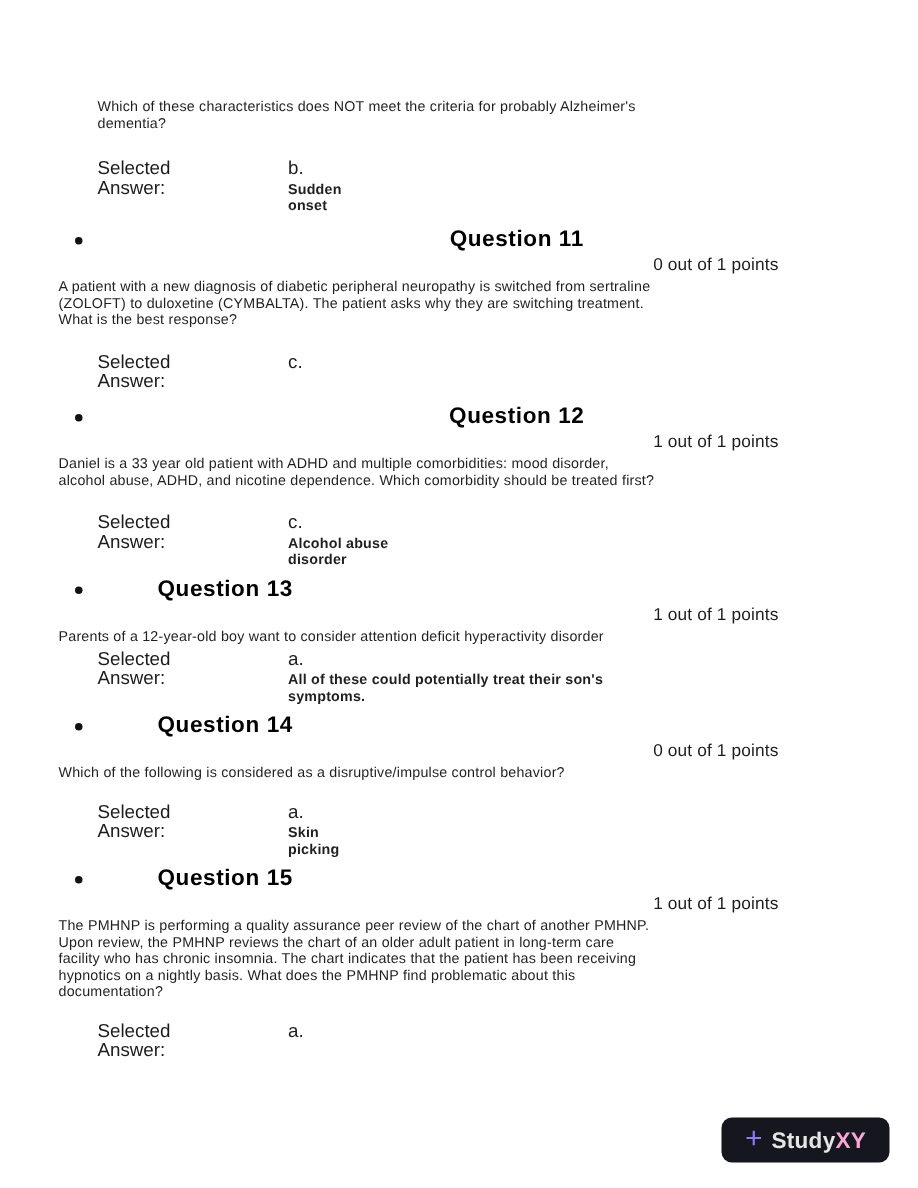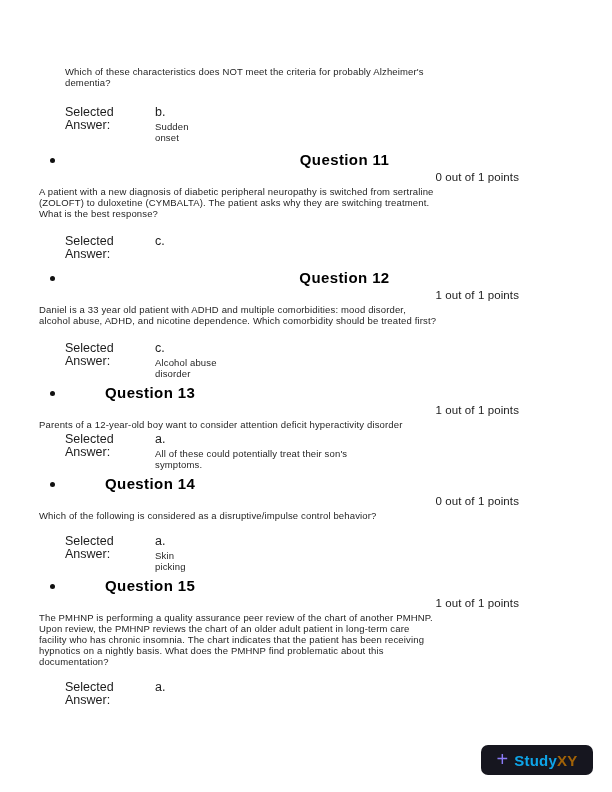--- a/index.html
+++ b/index.html
@@ -31,44 +31,44 @@
   }
   .q-title { display:inline; font-size:15px; font-weight:700; color:#000000; letter-spacing:0.4px; }
 
   
   .points {
     text-align:right; margin:2px 65px 0 0;
     font-size:11.5px; line-height:13px; color:#1c1c1c; letter-spacing:0.1px;
   }
 
   
-  .sel-row { display:flex; margin-left:65px; }
+  .sel-row { display:flex; margin-left:65px;gap:37px; }
   .mt18 { margin-top:18px; }
   .mt16 { margin-top:16px; }
   .mt14 { margin-top:14px; }
   .mt3  { margin-top:3px;  }
   .sel-label { width:90px; font-size:12.5px; line-height:13px; color:#1c1c1c; }
   .ans-letter { font-size:12.5px; line-height:13px; color:#1c1c1c; }
   .ans-text { margin-top:2px; }
-  .aline { font-size:9.5px; line-height:11px; white-space:nowrap; color:#1f1f1f; letter-spacing:0.15px; }
+  .aline { font-size:9.5px; line-height:11px; white-space:nowrap; color:#1f1f1f; letter-spacing:0.15px;font-weight:bold; }
 
   
   .brand-badge {
     position:absolute; left:481px; top:745px;
     width:112px; height:30px;
     background:#16161f; border-radius:7px;
     display:flex; align-items:center; justify-content:center; gap:6px;
   }
   .brand-plus {
     color:#8b7bf7; font-size:20px; font-weight:400; line-height:1;
     margin-top:-2px;
   }
   .brand-name { font-size:15px; font-weight:700; letter-spacing:0.2px; }
-  .brand-primary { color:#0ea5e9; }
-  .brand-accent { color:#a16207; }
+  .brand-primary { color:#e5e5e5; }
+  .brand-accent { color:#f9a8d4; }
 </style>
 </head>
 <body>
 
 <div class="page">
   <div class="content">
 
     <section>
       <div class="q-body" style="margin-left:65px; margin-top:0;">
         <div class="bline">Which of these characteristics does NOT meet the criteria for probably Alzheimer's</div>

